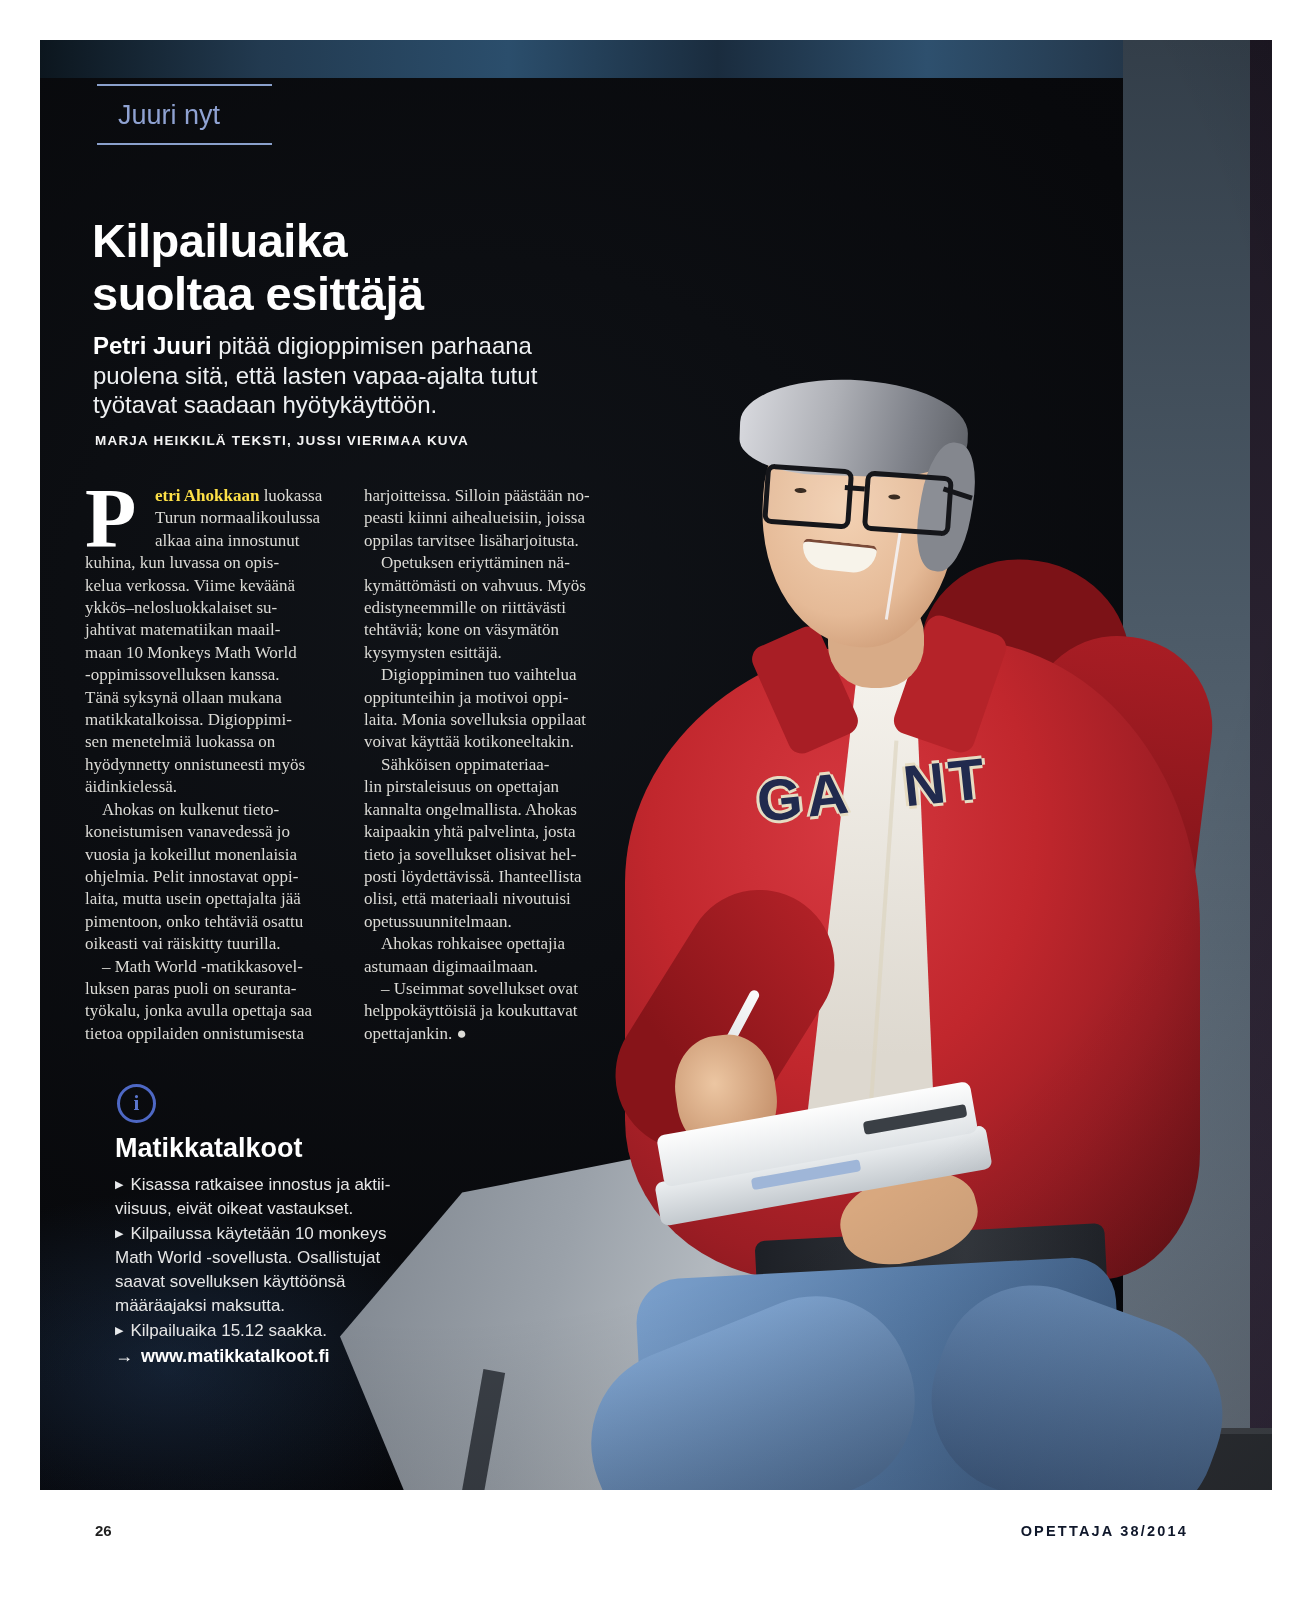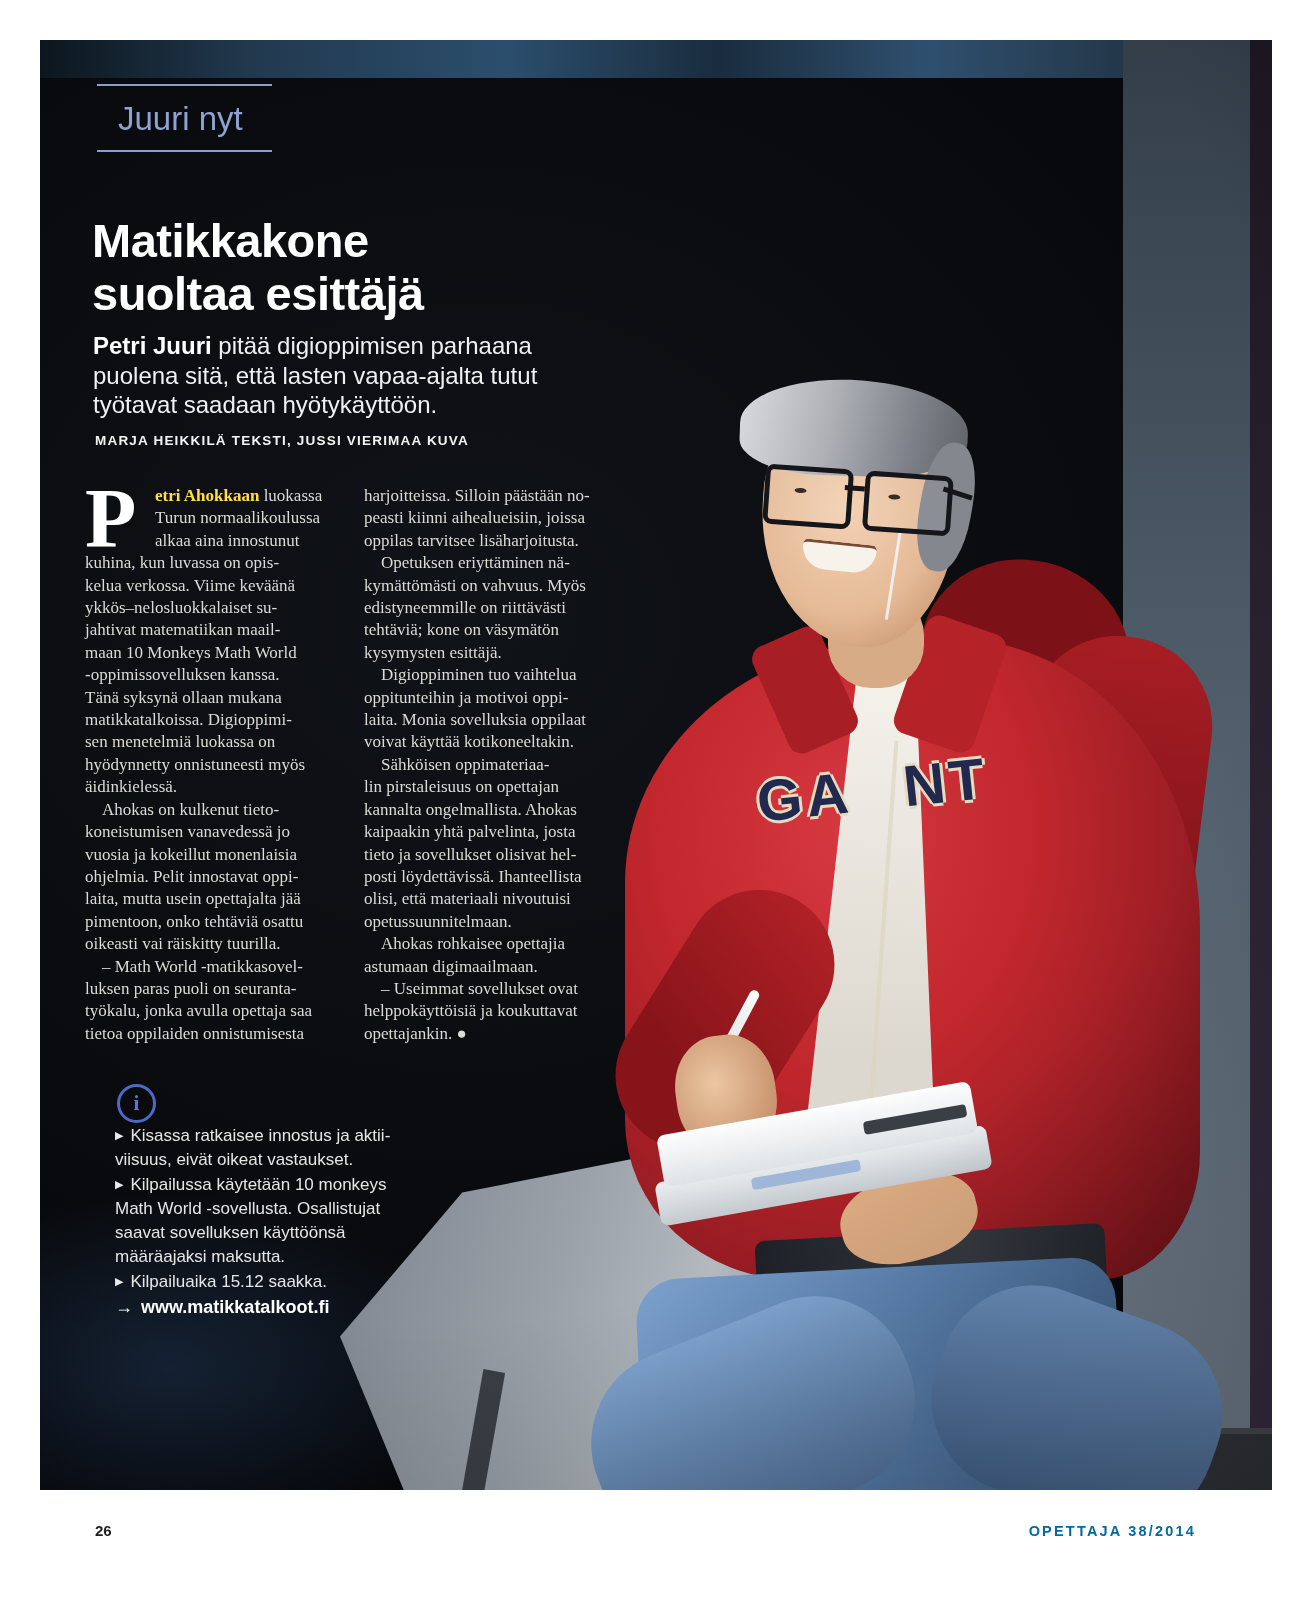--- a/index.html
+++ b/index.html
@@ -83,21 +83,21 @@
   .jeans-hip{position:absolute;left:600px;top:1228px;width:480px;height:230px;border-radius:44px;
     background:linear-gradient(120deg,#7ba0cc 0%,#5a80ad 50%,#3f5f88 100%);transform:rotate(-3deg);}
   .jeans-thigh-l{position:absolute;left:548px;top:1282px;width:330px;height:200px;border-radius:95px;
     background:linear-gradient(180deg,#7fa4d0,#54749c);transform:rotate(-22deg);}
   .jeans-thigh-r{position:absolute;left:892px;top:1262px;width:290px;height:210px;border-radius:95px;
     background:linear-gradient(180deg,#6e93c0,#46648c);transform:rotate(20deg);}
   .vignette{position:absolute;inset:0;z-index:5;pointer-events:none;
     background:radial-gradient(150% 130% at 32% 30%,transparent 45%,rgba(3,4,6,.40) 78%,rgba(3,4,6,.72) 100%);}
   .kicker{position:absolute;left:57px;top:44px;width:154px;padding:14px 0 12px 21px;z-index:10;
     border-top:2px solid #8aa0cc;border-bottom:2px solid #8aa0cc;}
-  .kicker-label{font-size:33px;color:#8fa2d2;}
+  .kicker-label{font-size:27px;color:#8fa2d2;}
   .title{position:absolute;left:52px;top:174px;margin:0;z-index:10;color:#fff;
     font-size:47px;line-height:53px;font-weight:bold;letter-spacing:-.5px;}
   .title span{display:block;}
   .lead{position:absolute;left:53px;top:291px;width:570px;margin:0;z-index:10;
     font-size:24px;line-height:29.5px;color:#eef0f2;}
   .lead b{color:#fff;}
   .lead .rest{white-space:pre-line;}
   .byline{position:absolute;left:55px;top:393px;z-index:10;font-size:13.5px;font-weight:bold;
     letter-spacing:1.2px;color:#f3f3f3;}
   .col{position:absolute;top:445px;z-index:10;font-family:"Liberation Serif",serif;
@@ -114,22 +114,22 @@
     display:flex;align-items:center;justify-content:center;
     color:#5b76ce;font-family:"Liberation Serif",serif;font-size:21px;font-weight:bold;}
   .info-title{margin:12px 0 10px;font-size:27px;line-height:1;font-weight:bold;color:#fff;}
   .bullet{margin:0;font-size:17px;line-height:24px;color:#e6e6e6;white-space:pre-line;}
   .bullet-marker{font-size:11px;color:#e8eaec;margin-right:7px;vertical-align:2px;white-space:normal;}
   .info-link-row{margin-top:1px;font-size:18px;line-height:24px;font-weight:bold;color:#fff;}
   .link-arrow{margin-right:8px;font-weight:normal;}
   .info-link{color:#fff;text-decoration:none;cursor:pointer;}
 
   .footer-left{position:absolute;left:95px;top:1522px;font-size:15px;font-weight:bold;color:#1f1f1f;}
-  .footer-right{position:absolute;right:117px;top:1523px;font-size:14.5px;font-weight:bold;
-    letter-spacing:2.2px;color:#0369a1;}
+  .footer-right{position:absolute;right:125px;top:1523px;font-size:14.5px;font-weight:bold;
+    letter-spacing:2.2px;color:#0f172a;}
 </style>
 </head>
 <body>
 
 <div class="page">
   <div class="stage">
 
     <div class="bg-base"></div>
     <div class="bg-topband"></div>
     <div class="bg-wall"></div>
@@ -177,21 +177,21 @@
         <div class="lap-hinge"></div>
       </div>
     </div>
     <div class="vignette"></div>
 
     <div class="kicker">
       <span class="kicker-label">Juuri nyt</span>
     </div>
 
     <h1 class="title">
-      <span>Matikkakone</span>
+      <span>Kilpailuaika</span>
       <span>suoltaa esittäjä</span>
     </h1>
 
     <p class="lead"><b>Petri Juuri</b><span class="rest"> pitää digioppimisen parhaana
 puolena sitä, että lasten vapaa-ajalta tutut
 työtavat saadaan hyötykäyttöön.</span></p>
 
     <div class="byline">MARJA HEIKKILÄ TEKSTI, JUSSI VIERIMAA KUVA</div>
 
     <div class="col col1">
@@ -248,20 +248,21 @@
 astumaan digimaailmaan.
  – Useimmat sovellukset ovat
 helppokäyttöisiä ja koukuttavat
 opettajankin. ●</span>
     </div>
 
     <div class="infobox">
       <div class="info-icon">
           <span>i</span>
         </div>
+      <h2 class="info-title">Matikkatalkoot</h2>
       <div class="info-bullets">
         <p class="bullet"><span class="bullet-marker">▶</span><span>Kisassa ratkaisee innostus ja aktii-
 viisuus, eivät oikeat vastaukset.</span></p>
         <p class="bullet"><span class="bullet-marker">▶</span><span>Kilpailussa käytetään 10 monkeys
 Math World -sovellusta. Osallistujat
 saavat sovelluksen käyttöönsä
 määräajaksi maksutta.</span></p>
         <p class="bullet"><span class="bullet-marker">▶</span><span>Kilpailuaika 15.12 saakka.</span></p>
       </div>
       <div class="info-link-row"><span class="link-arrow">→</span><a class="info-link">www.matikkatalkoot.fi</a></div>

